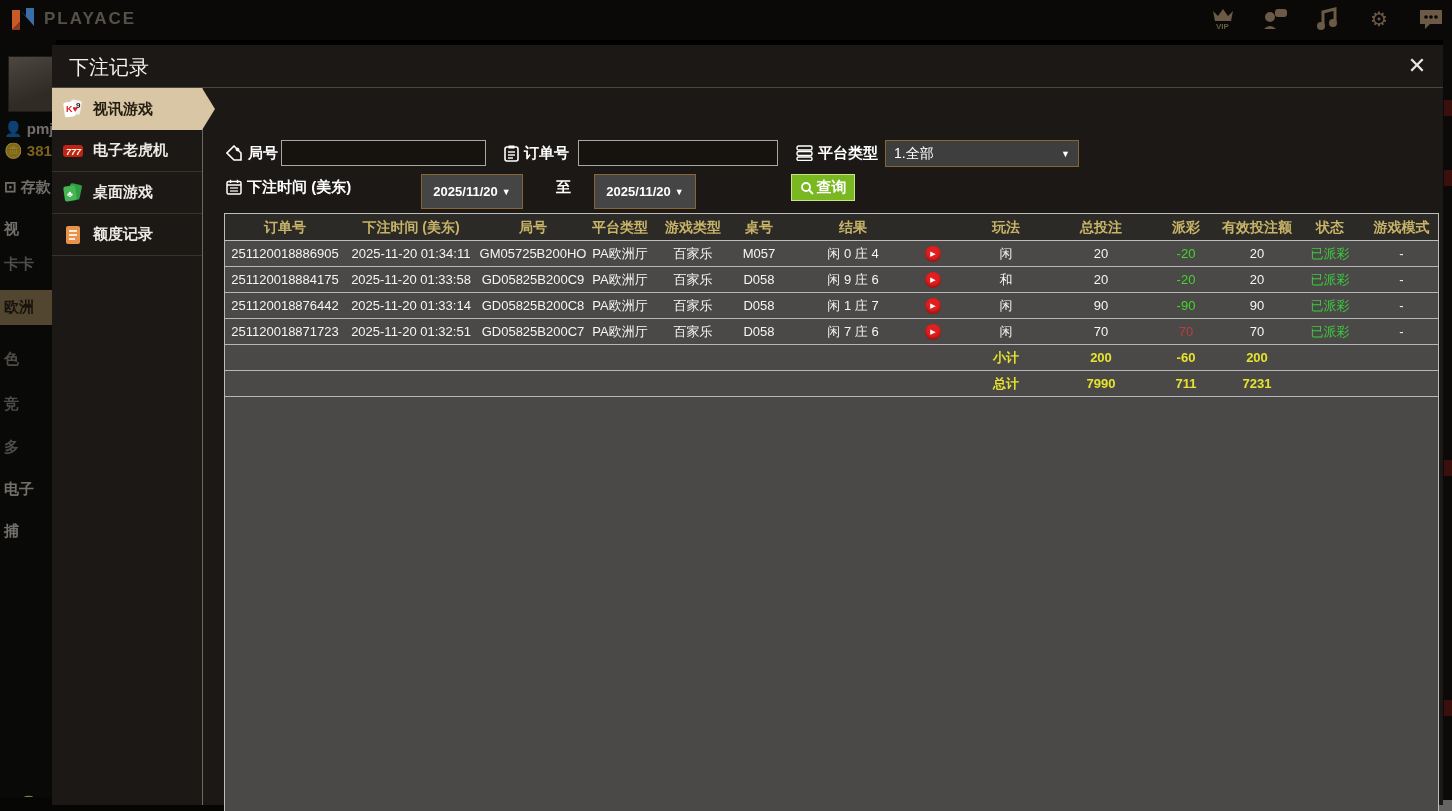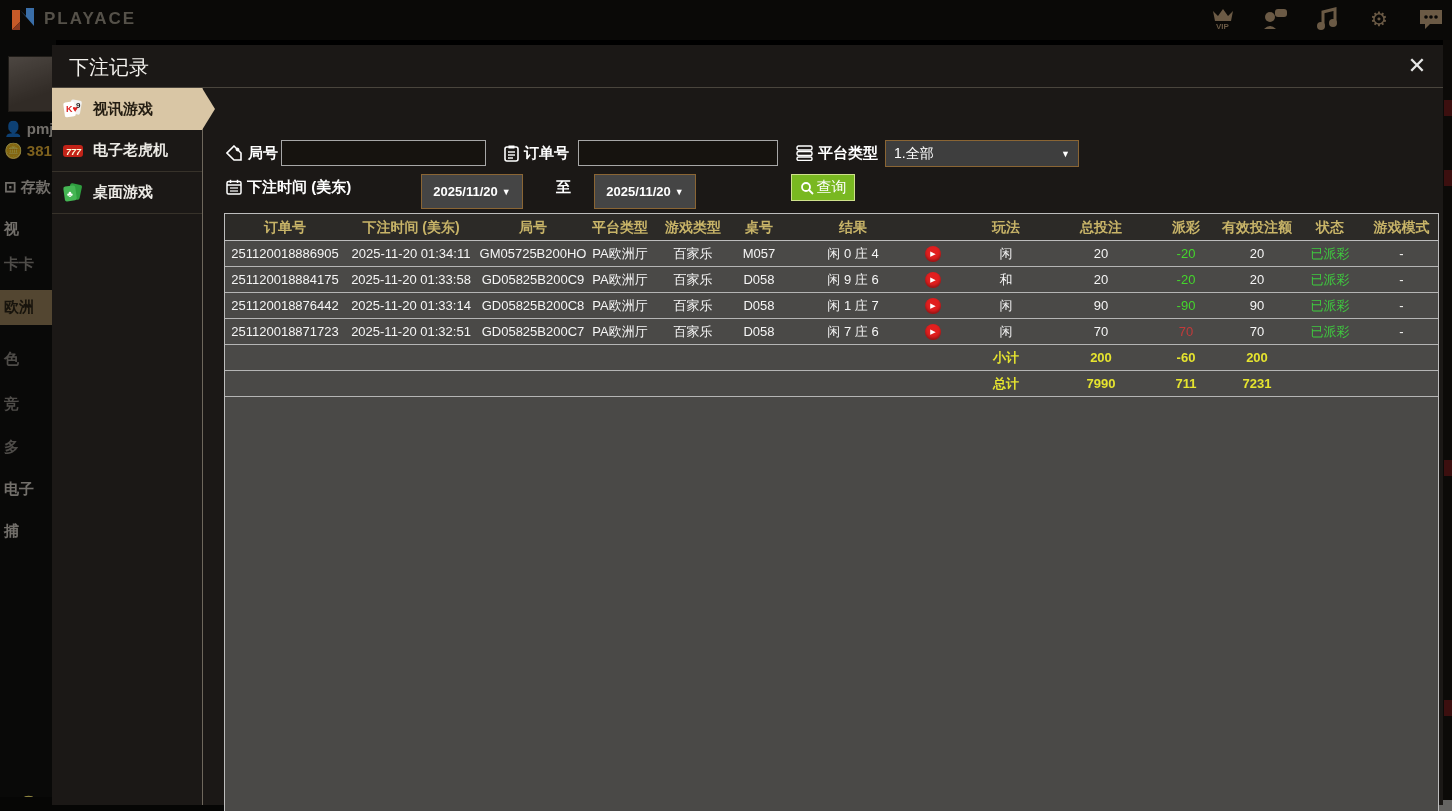--- a/index.html
+++ b/index.html
@@ -52,21 +52,21 @@
   .flabel { position:absolute; display:flex; align-items:center; gap:5px; color:#fff; font-size:15px; font-weight:bold; height:26px; }
   .flabel svg { stroke:#fff; fill:none; }
   .txt-input { position:absolute; height:26px; background:#16130f; border:1px solid #a7a7a7; color:#eee; font-size:13px; padding:0 6px; }
   .date-select { position:absolute; height:35px; width:102px; background:#454545; border:1px solid #8a6534;
     color:#fff; font-size:13px; font-weight:bold; display:flex; align-items:center; justify-content:center; gap:4px; cursor:pointer; }
   .date-select .arr, #platform-select .arr { font-size:9px; color:#fff; }
   #platform-select { position:absolute; left:681px; top:52px; width:194px; height:27px; background:#3e3e3e; border:1px solid #8a6534;
     color:#fff; font-size:14px; display:flex; align-items:center; padding:0 8px; cursor:pointer; }
   #platform-select .arr { margin-left:auto; }
   #query-btn { position:absolute; left:587px; top:86px; width:64px; height:27px; background:#79b821; border:1px solid #cfe08c;
-    color:#fff; font-size:15px; font-weight:normal; display:flex; align-items:center; justify-content:center; gap:3px; cursor:pointer; }
+    color:#fff; font-size:15px; font-weight:bold; display:flex; align-items:center; justify-content:center; gap:3px; cursor:pointer; }
 
   
   #btable { position:absolute; left:20px; top:125px; width:1215px; height:600px; background:#4a4947; border:1px solid #bdbdbd; overflow:hidden; }
   .t-row { display:flex; width:100%; }
   .t-head { background:#2c2a27; height:27px; border-bottom:1px solid #bdbdbd; }
   .t-head .t-cell { color:#c8b468; font-weight:bold; font-size:14px; line-height:27px; }
   .t-data, .t-sum { height:26px; border-bottom:1px solid #b5b5b5; }
   .t-cell { text-align:center; font-size:13px; color:#f5f5f5; line-height:26px; overflow:hidden; white-space:nowrap; }
   .c0{width:120px}.c1{width:132px}.c2{width:112px}.c3{width:62px}.c4{width:84px}.c5{width:48px}
   .c6{width:180px}.c7{width:86px}.c8{width:104px}.c9{width:66px}.c10{width:76px}.c11{width:70px}.c12{width:73px}
@@ -189,20 +189,31 @@
       <div class="menu-item">
         <div class="mi-icon">
           <svg width="22" height="20" viewBox="0 0 22 20">
             <rect x="7" y="1" width="12" height="15" rx="2" fill="#2f9e3f" transform="rotate(12 13 8)"></rect>
             <rect x="2" y="3" width="12" height="15" rx="2" fill="#45b654" transform="rotate(-8 8 10)"></rect>
             <text x="5" y="14" font-size="9" fill="#fff">♣</text>
           </svg>
         </div>
         <div class="">桌面游戏</div>
       </div>
+      <div class="menu-item">
+        <div class="mi-icon">
+          <svg width="18" height="20" viewBox="0 0 18 20">
+            <rect x="2" y="1" width="14" height="18" rx="2" fill="#e8924a"></rect>
+            <line x1="5" y1="6" x2="13" y2="6" stroke="#fff" stroke-width="1.6"></line>
+            <line x1="5" y1="10" x2="13" y2="10" stroke="#fff" stroke-width="1.6"></line>
+            <line x1="5" y1="14" x2="11" y2="14" stroke="#fff" stroke-width="1.6"></line>
+          </svg>
+        </div>
+        <div class="">额度记录</div>
+      </div>
     </div>
 
   <div id="modal-main">
 
     <div class="flabel" style="left:22px; top:52px">
       <svg width="17" height="17" viewBox="0 0 17 17">
           <path d="M1 8 L8 1 H15 V8 L8 15 Z" stroke-width="1.6" transform="rotate(90 8 8)"></path>
           <circle cx="11.5" cy="4.5" r="1.4" fill="#fff"></circle>
         </svg>
       <span>局号</span>

